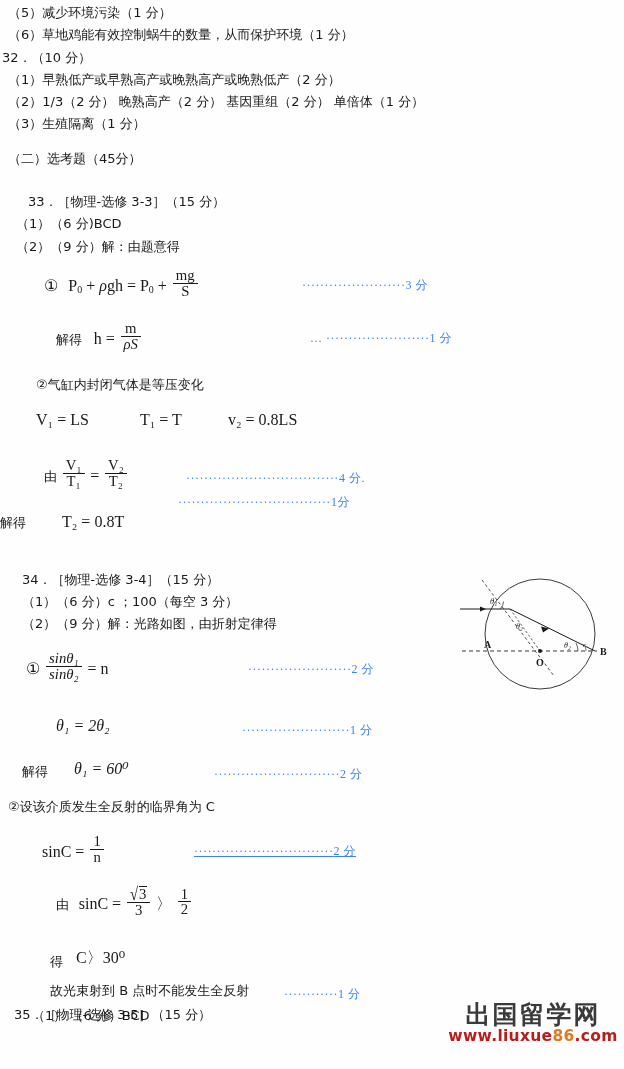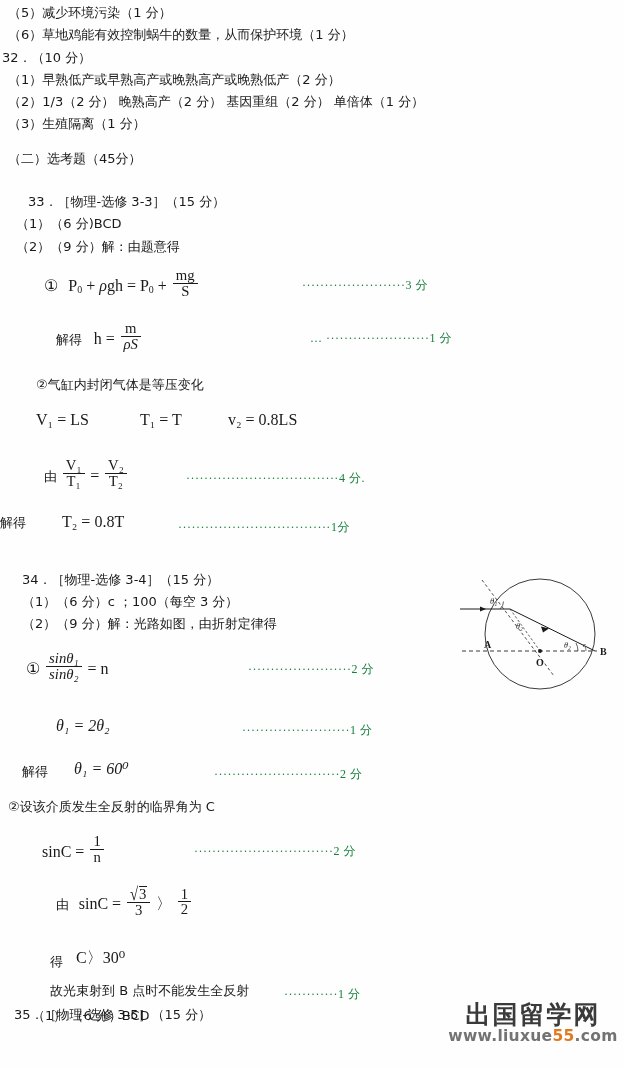--- a/index.html
+++ b/index.html
@@ -19,33 +19,33 @@
 
   
   .fr{display:inline-block;vertical-align:middle;text-align:center;margin:0 2px;position:relative;top:-0.25em;}
   .fr .nu{display:block;padding:0 3px;font-size:.92em;}
   .fr .de{display:block;padding:0 3px;border-top:1.1px solid #1a1a1a;font-size:.92em;}
 
   
   .rad{display:inline-block;border-top:1.1px solid #1a1a1a;padding:0 1px 0 0;margin-left:1px;}
   .radsign{display:inline-block;transform:scaleY(1.25);}
 
-  .dots{position:absolute;font-size:12px;letter-spacing:.5px;color:#15803d;white-space:nowrap;
+  .dots{position:absolute;font-size:12px;letter-spacing:.5px;color:#3b82f6;white-space:nowrap;
         font-family:"Liberation Serif","DejaVu Serif",serif;}
 
   
   .fig{position:absolute;left:452px;top:566px;width:166px;height:132px;}
 
   
   .wm{position:absolute;left:444px;top:1002px;width:178px;height:64px;text-align:center;}
   .wm .cnw{font-family:"DejaVu Sans","Liberation Sans",sans-serif;font-weight:700;
            font-size:25px;color:#3a3a3a;letter-spacing:2px;line-height:1.05;}
   .wm .url{font-family:"DejaVu Sans","Liberation Sans",sans-serif;font-weight:700;
            font-size:15.5px;letter-spacing:.3px;line-height:1.1;}
-  .wm .u1,.wm .u3{color:#737373;}
+  .wm .u1,.wm .u3{color:#b91c1c;}
   .wm .u2{color:#e07a20;}
 </style>
 </head>
 <body>
 
 <div class="page">
 
   <div class="ln cn" style="left:8px;top:6px;">（5）减少环境污染（1 分）</div>
   <div class="ln cn" style="left:8px;top:28px;">（6）草地鸡能有效控制蜗牛的数量，从而保护环境（1 分）</div>
   <div class="ln cn" style="left:2px;top:51px;">32．（10 分）</div>
@@ -100,21 +100,21 @@
       <span class="nu">V₂</span>
       <span class="de">T₂</span>
     </span>
   </div>
   <div class="dots" style="left:186px;top:470px;">
     ··································<span>4 分.</span>
   </div>
 
   <div class="ln cn" style="left:0px;top:516px;">解得</div>
   <div class="ln mth" style="left:62px;top:514px;">T₂ = 0.8T</div>
-  <div class="dots" style="left:178px;top:519px;">
+  <div class="dots" style="left:178px;top:494px;">
     ··································<span>1分</span>
   </div>
 
   <div class="ln cn" style="left:22px;top:573px;">34．［物理-选修 3-4］（15 分）</div>
   <div class="ln cn" style="left:22px;top:595px;">（1）（6 分）c ；100（每空 3 分）</div>
   <div class="ln cn" style="left:22px;top:617px;">（2）（9 分）解：光路如图，由折射定律得</div>
 
   <div class="ln" style="left:26px;top:655px;font-size:15px;">
     <span class="mth">①</span>
     <span class="fr mth">
@@ -140,21 +140,21 @@
 
   <div class="ln cn" style="left:8px;top:800px;">②设该介质发生全反射的临界角为 C</div>
 
   <div class="ln mth" style="left:42px;top:838px;">
     <span>sinC =</span>
     <span class="fr">
       <span class="nu">1</span>
       <span class="de">n</span>
     </span>
   </div>
-  <div class="dots" style="left:194px;top:843px;">
+  <div class="dots" style="left:194px;top:843px;text-decoration:underline;">
     ·······························<span>2 分</span>
   </div>
 
   <div class="ln" style="left:56px;top:890px;font-size:15px;">
     <span class="cn">由</span>
     <span class="mth" style="margin-left:6px;">sinC =</span>
     <span class="fr mth">
       <span class="nu"><span class="radsign">√</span><span class="rad">3</span></span>
       <span class="de">3</span>
     </span>
@@ -205,17 +205,17 @@
       <text x="131" y="81" font-family="Liberation Serif, serif" font-size="7" font-style="italic" fill="#1a1a1a">r</text>
       <text x="32" y="82" font-family="Liberation Serif, serif" font-size="10" font-weight="bold" fill="#1a1a1a">A</text>
       <text x="148" y="89" font-family="Liberation Serif, serif" font-size="10" font-weight="bold" fill="#1a1a1a">B</text>
       <text x="84" y="100" font-family="Liberation Serif, serif" font-size="10" font-weight="bold" fill="#1a1a1a">O</text>
     </svg>
   </div>
 
   <div class="wm">
     <div class="cnw">出国留学网</div>
     <div class="url">
-      <span class="u1">www.liuxue</span><span class="u2">55</span><span class="u3">.com</span>
+      <span class="u1">www.liuxue</span><span class="u2">86</span><span class="u3">.com</span>
     </div>
   </div>
 
 </div>
 
 </body></html>

